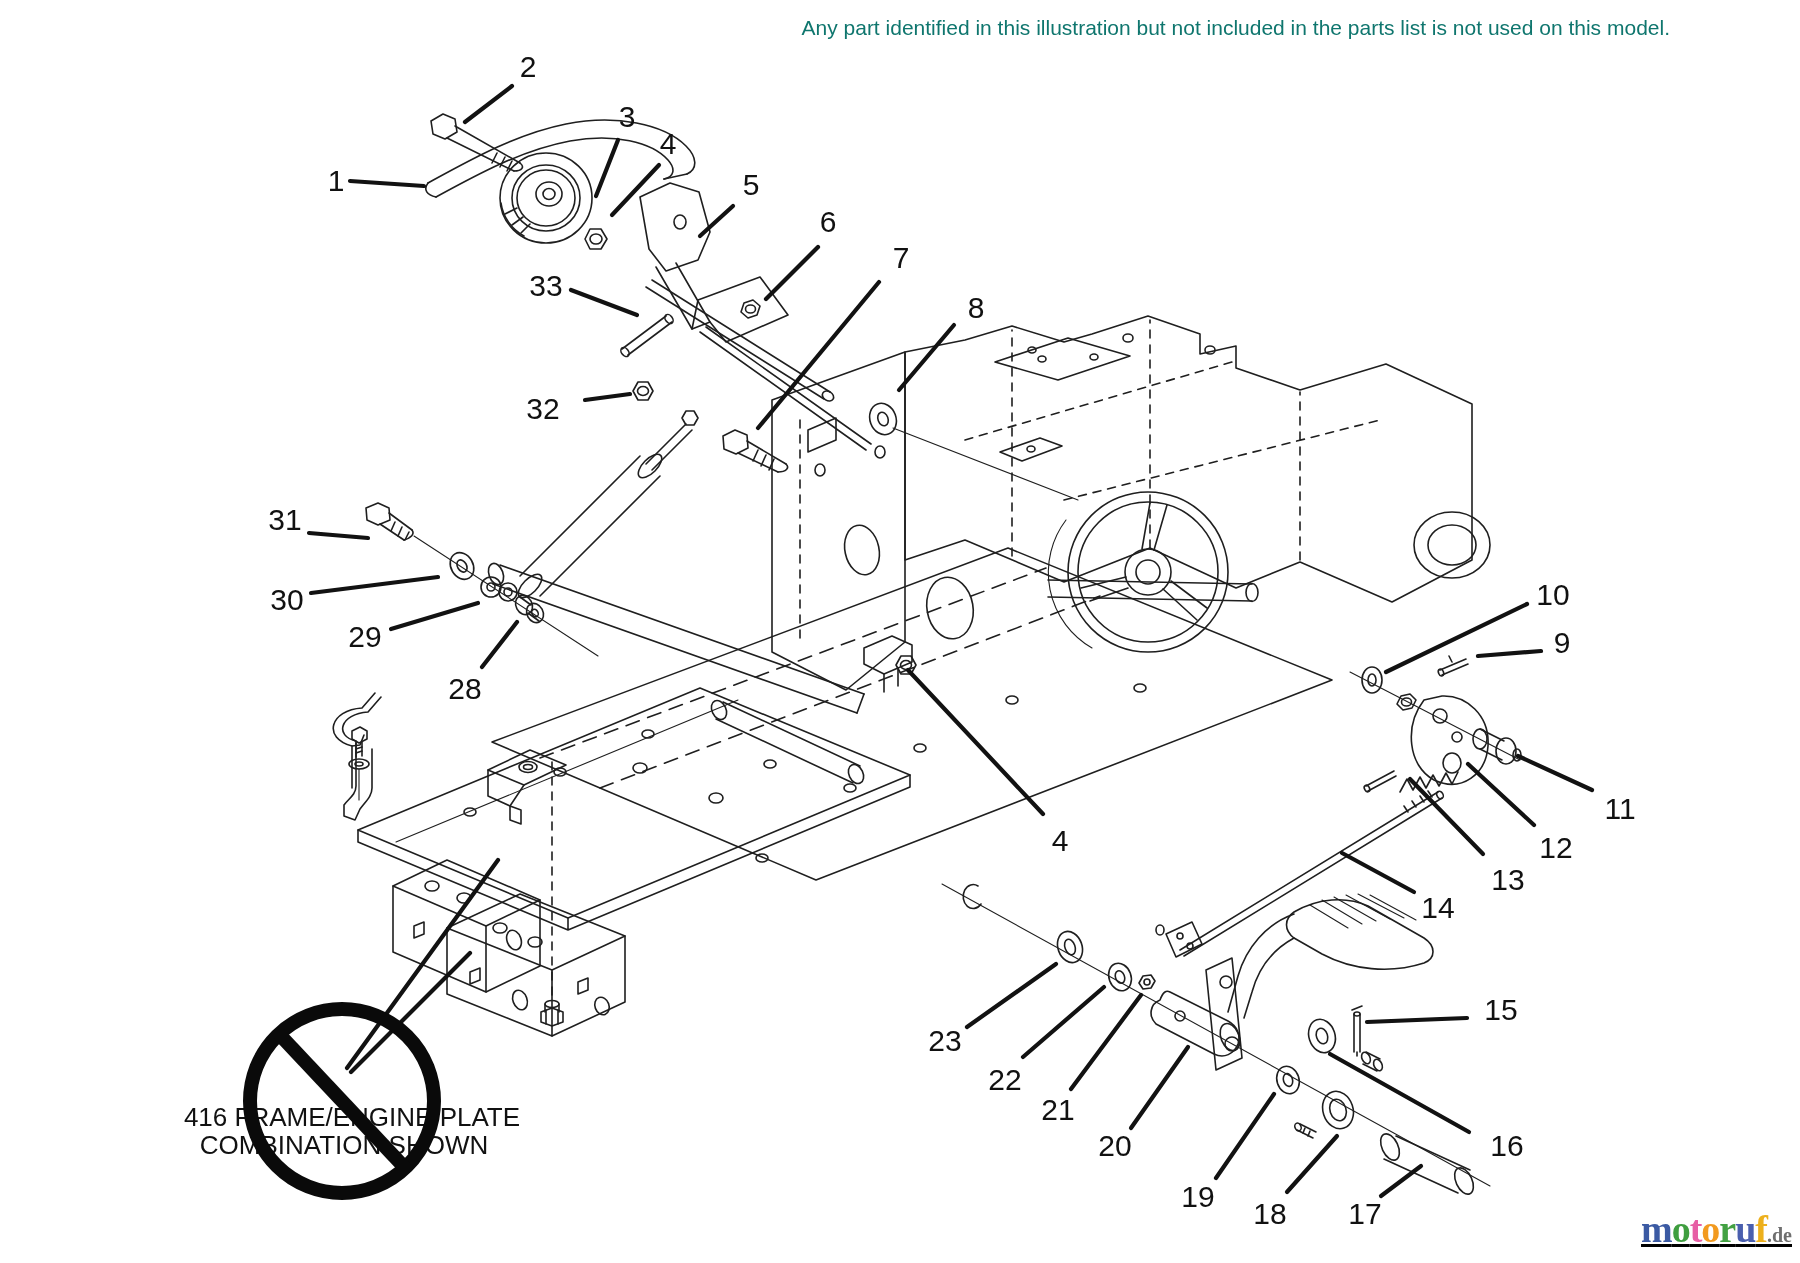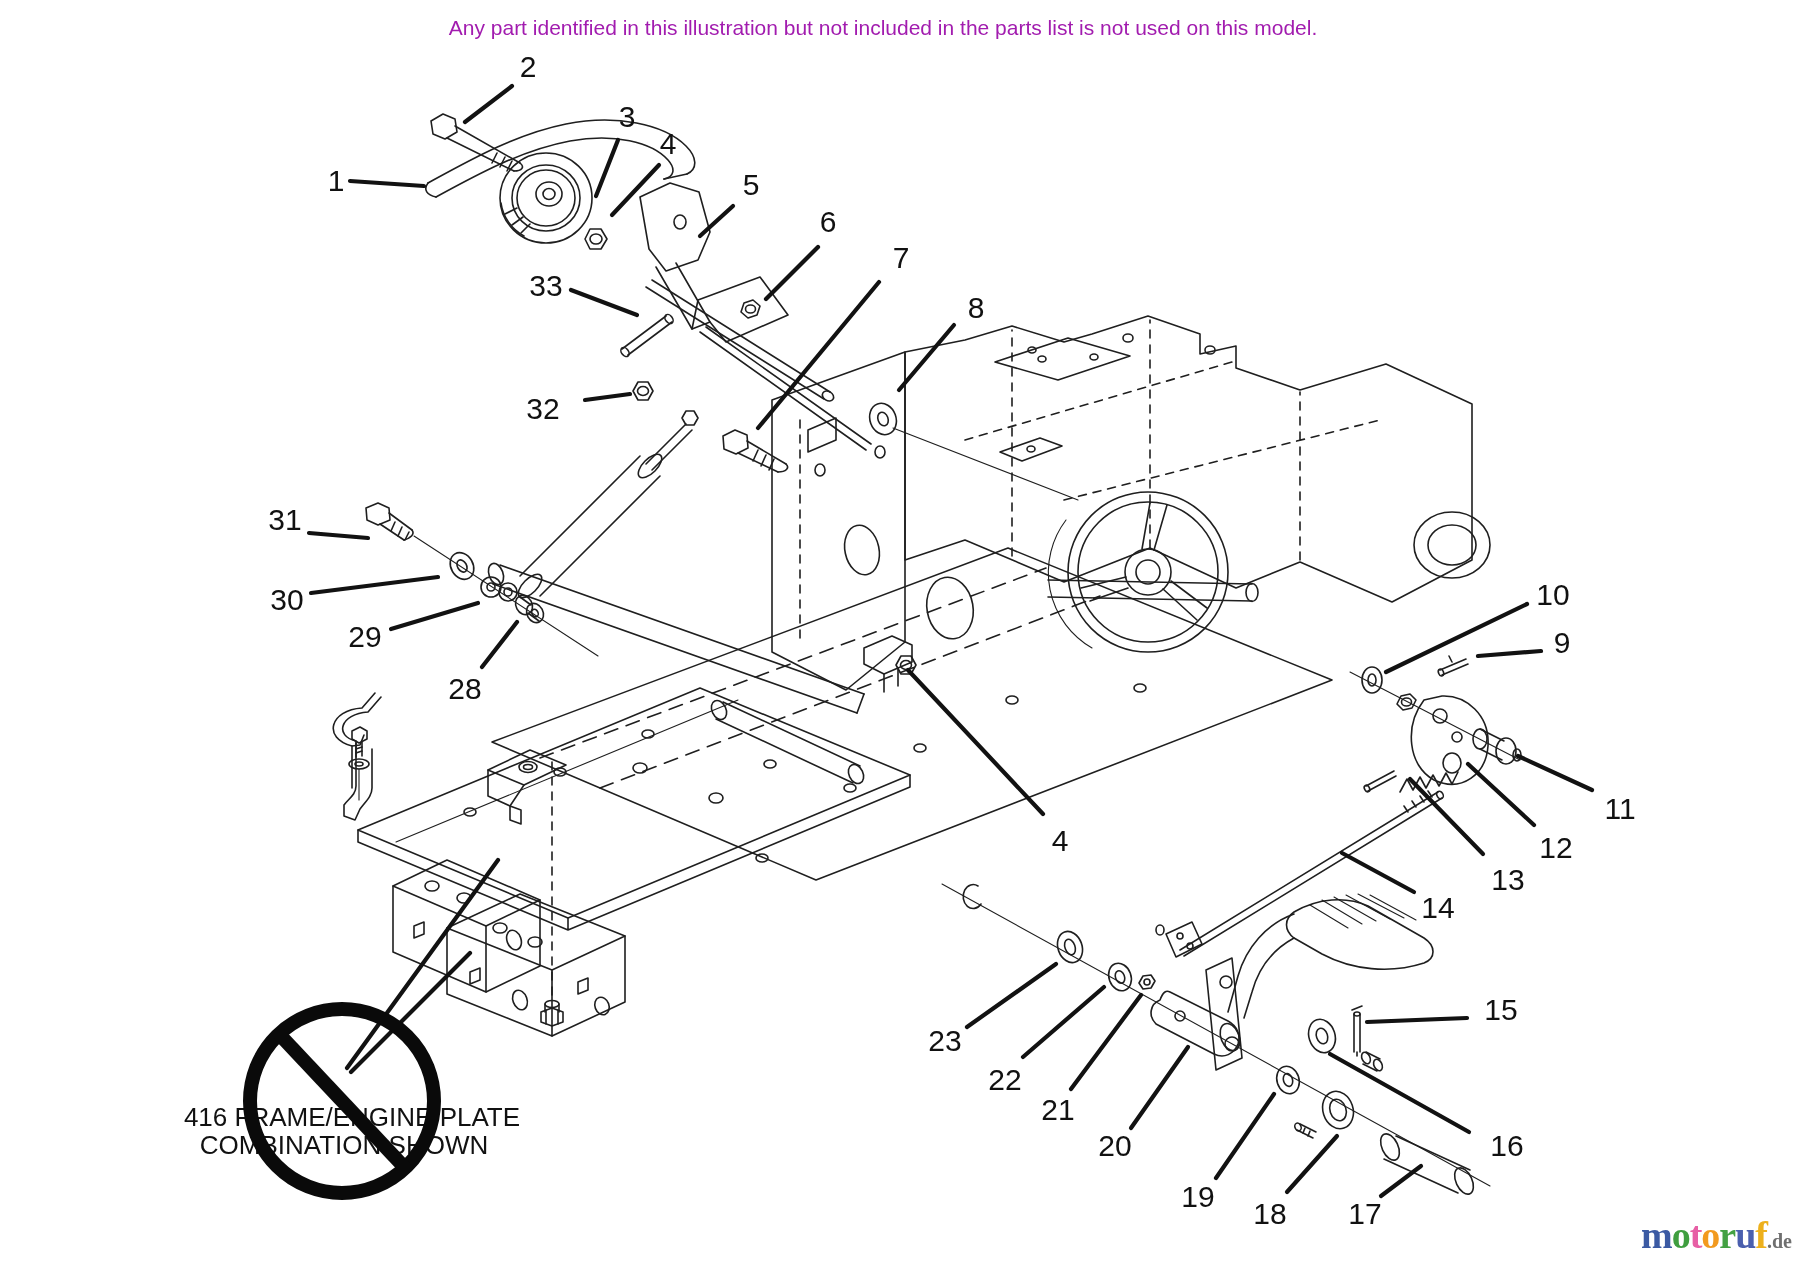--- a/index.html
+++ b/index.html
@@ -1,32 +1,32 @@
 <!DOCTYPE html>
 <html><head>
 <meta charset="utf-8">
 <style>
   html,body{margin:0;padding:0;background:#ffffff;}
   body{width:1800px;height:1263px;position:relative;overflow:hidden;
        font-family:"Liberation Sans",sans-serif;}
-  .note{position:absolute;top:16px;left:0;width:1670px;text-align:center;
-        font-size:21px;color:#a21caf;letter-spacing:0px;margin-left:48px;}
+  .note{position:absolute;top:16px;left:0;width:1670px;text-align:right;
+        font-size:21px;color:#0f766e;letter-spacing:0px;}
   svg.diagram{position:absolute;left:0;top:0;}
   .p{fill:none;stroke:#1f1f1f;stroke-width:1.6;stroke-linecap:round;stroke-linejoin:round;}
   .thin{stroke-width:1.1;}
   .dash{stroke-dasharray:14 9;}
   .dash2{stroke-dasharray:8 7;}
   .leader{fill:none;stroke:#121212;stroke-width:4.2;stroke-linecap:round;}
   .callout-num{font:30px "Liberation Sans",sans-serif;fill:#111;
                text-anchor:middle;dominant-baseline:central;}
   .caption{font:26px "Liberation Sans",sans-serif;fill:#111;text-anchor:middle;}
   .ban{fill:none;stroke:#0a0a0a;stroke-width:14;}
-  .logo{position:absolute;right:8px;bottom:6px;
+  .logo{position:absolute;right:8px;bottom:12px;
         font-family:"Liberation Serif",serif;font-weight:bold;font-size:38px;
-        letter-spacing:-1px;white-space:nowrap;}
+        letter-spacing:-1px;white-space:nowrap;text-decoration:underline;}
   .logo .de{font-size:20px;font-weight:bold;letter-spacing:0;}
 </style>
 </head>
 <body>
 
 <div class="note">Any part identified in this illustration but not included in the parts list is not used on this model.</div>
 
 <svg class="diagram" width="1800" height="1263" viewBox="0 0 1800 1263">
 
   <g class="p">

